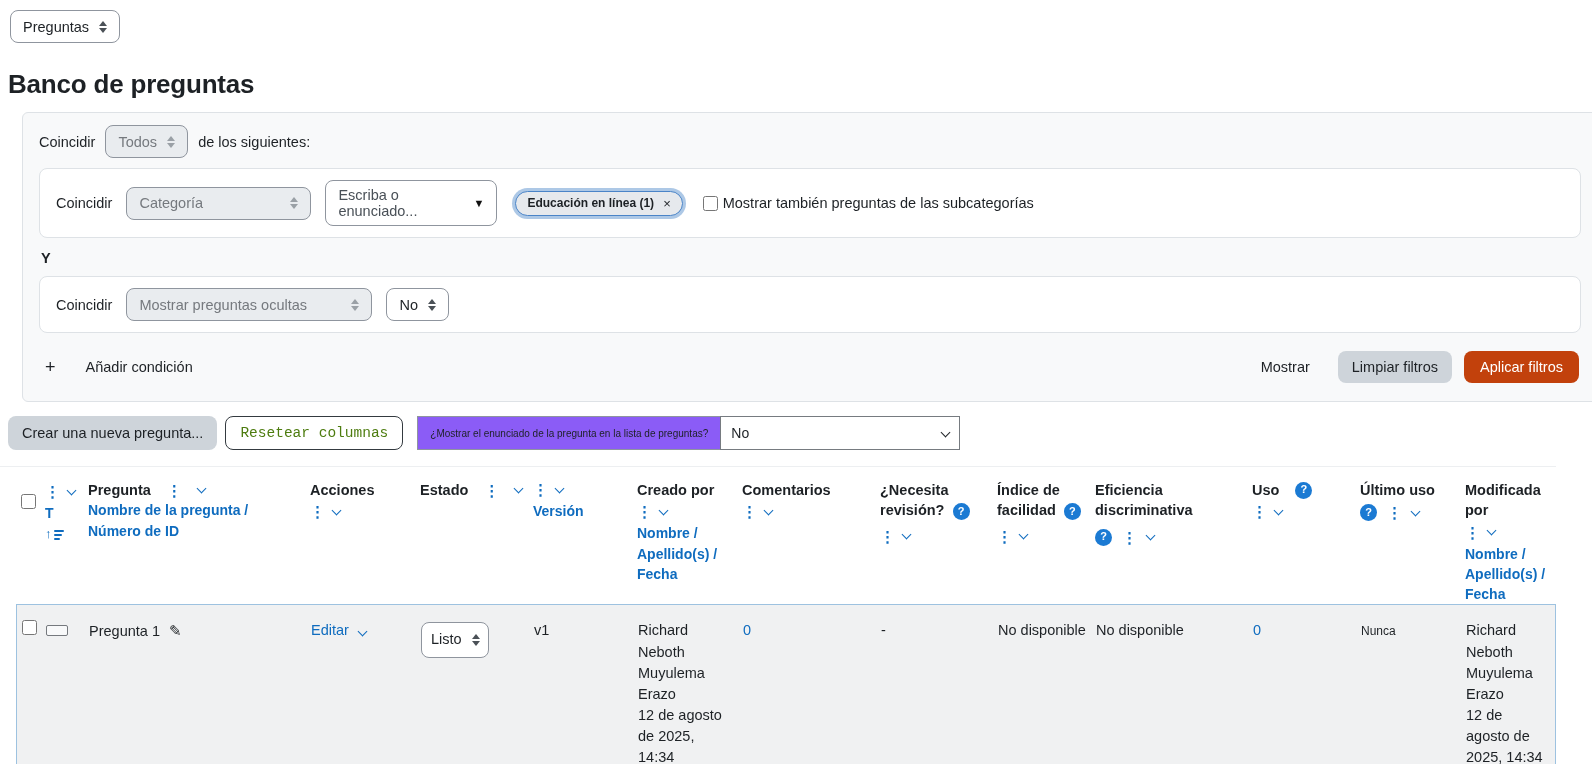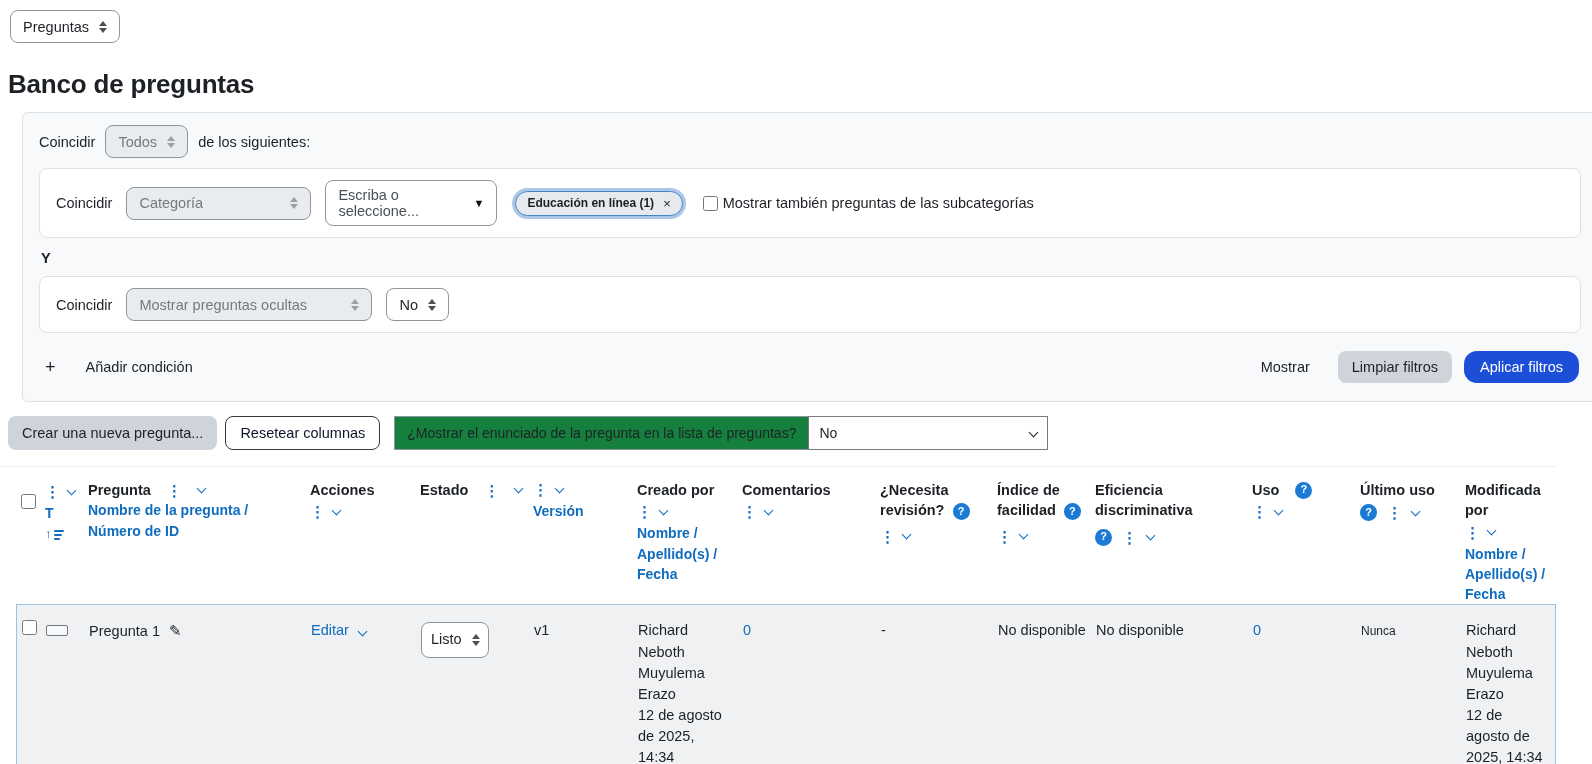--- a/index.html
+++ b/index.html
@@ -31,21 +31,21 @@
     display:inline-flex; align-items:center; justify-content:center;
     width:17px; height:17px; border-radius:50%;
     background:#1b7ad3; color:#fff; font-size:11px; font-weight:bold;
     vertical-align:middle;
   }
   .btn-gray {
     background:#ced4da; color:#1d2125; border:none; border-radius:8px;
     padding:8px 14px; font-size:14.5px; font-family:inherit;
   }
   .btn-primary {
-    background:#1d4ed8; color:#fff; border:none; border-radius:13px;
+    background:#c2410c; color:#fff; border:none; border-radius:8px;
     padding:8px 16px; font-size:14.5px; font-family:inherit;
   }
   .link { color:#0f6cbf; text-decoration:none; }
 
   
   .top-select { margin:10px 0 0 10px; }
   h1.page-title { font-size:26px; font-weight:700; margin:26px 0 12px 8px; letter-spacing:-0.2px; }
 
   
   .filter-card {
@@ -78,26 +78,26 @@
   .add-cond { display:flex; align-items:center; gap:30px; }
   .add-cond .plus { font-size:18px; }
   .filter-footer .spacer { flex:1; }
   .filter-footer .show-lbl { margin-right:28px; }
   .filter-footer .btn-gray { margin-right:12px; }
 
   
   .actions-bar { display:flex; align-items:stretch; margin:14px 0 0 8px; gap:8px; }
   .btn-outline-dark {
     background:#fff; border:1px solid #343a40; border-radius:8px;
-    padding:8px 14px; font-size:14.5px; font-family:Liberation Sans, sans-serif; color:#0f172a;
+    padding:8px 14px; font-size:14.5px; font-family:Liberation Mono, monospace; color:#4d7c0f;
   }
   .qtext-group { display:flex; align-items:stretch; margin-left:6px; }
   .qtext-label {
-    background:#15803d; border:1px solid #8f959e; border-right:none;
-    padding:8px 12px; display:flex; align-items:center; font-size:14px; color:#1d2125;
+    background:#8b5cf6; border:1px solid #8f959e; border-right:none;
+    padding:8px 12px; display:flex; align-items:center; font-size:10px; color:#1d2125;
   }
   .qtext-select {
     background:#fff; border:1px solid #767b80; width:240px;
     display:flex; align-items:center; justify-content:space-between;
     padding:8px 10px; font-size:14px;
   }
   .thin-chev { display:inline-block; width:7px; height:7px; border-right:1.4px solid #212529; border-bottom:1.4px solid #212529; transform:rotate(45deg); margin-top:-2px; }
 
   
   .table-wrap { margin-top:16px; width:1556px; border-top:1px solid #edeff1; }
@@ -162,21 +162,21 @@
   <div class="cond-card">
     <span>Coincidir</span>
     <div class="sel disabled clickable" style="width:185px; justify-content:space-between;">
       <span>Categoría</span>
       <span class="updown">
           <span class="tri-up" style="border-bottom-color:#9aa0a6"></span>
           <span class="tri-down" style="border-top-color:#9aa0a6"></span>
         </span>
     </div>
     <div class="combo clickable">
-      <span>Escriba o seleccione...</span>
+      <span>Escriba o enunciado...</span>
       <span class="solid-arrow">▼</span>
     </div>
     <span class="chip clickable">
       <span>Educación en línea (1)</span>
       <span class="chip-x">×</span>
     </span>
     <label class="subcat">
       <input type="checkbox" class="clickable" style="width: 15px; height: 15px;">
       <span>Mostrar también preguntas de las subcategorías</span>
     </label>

